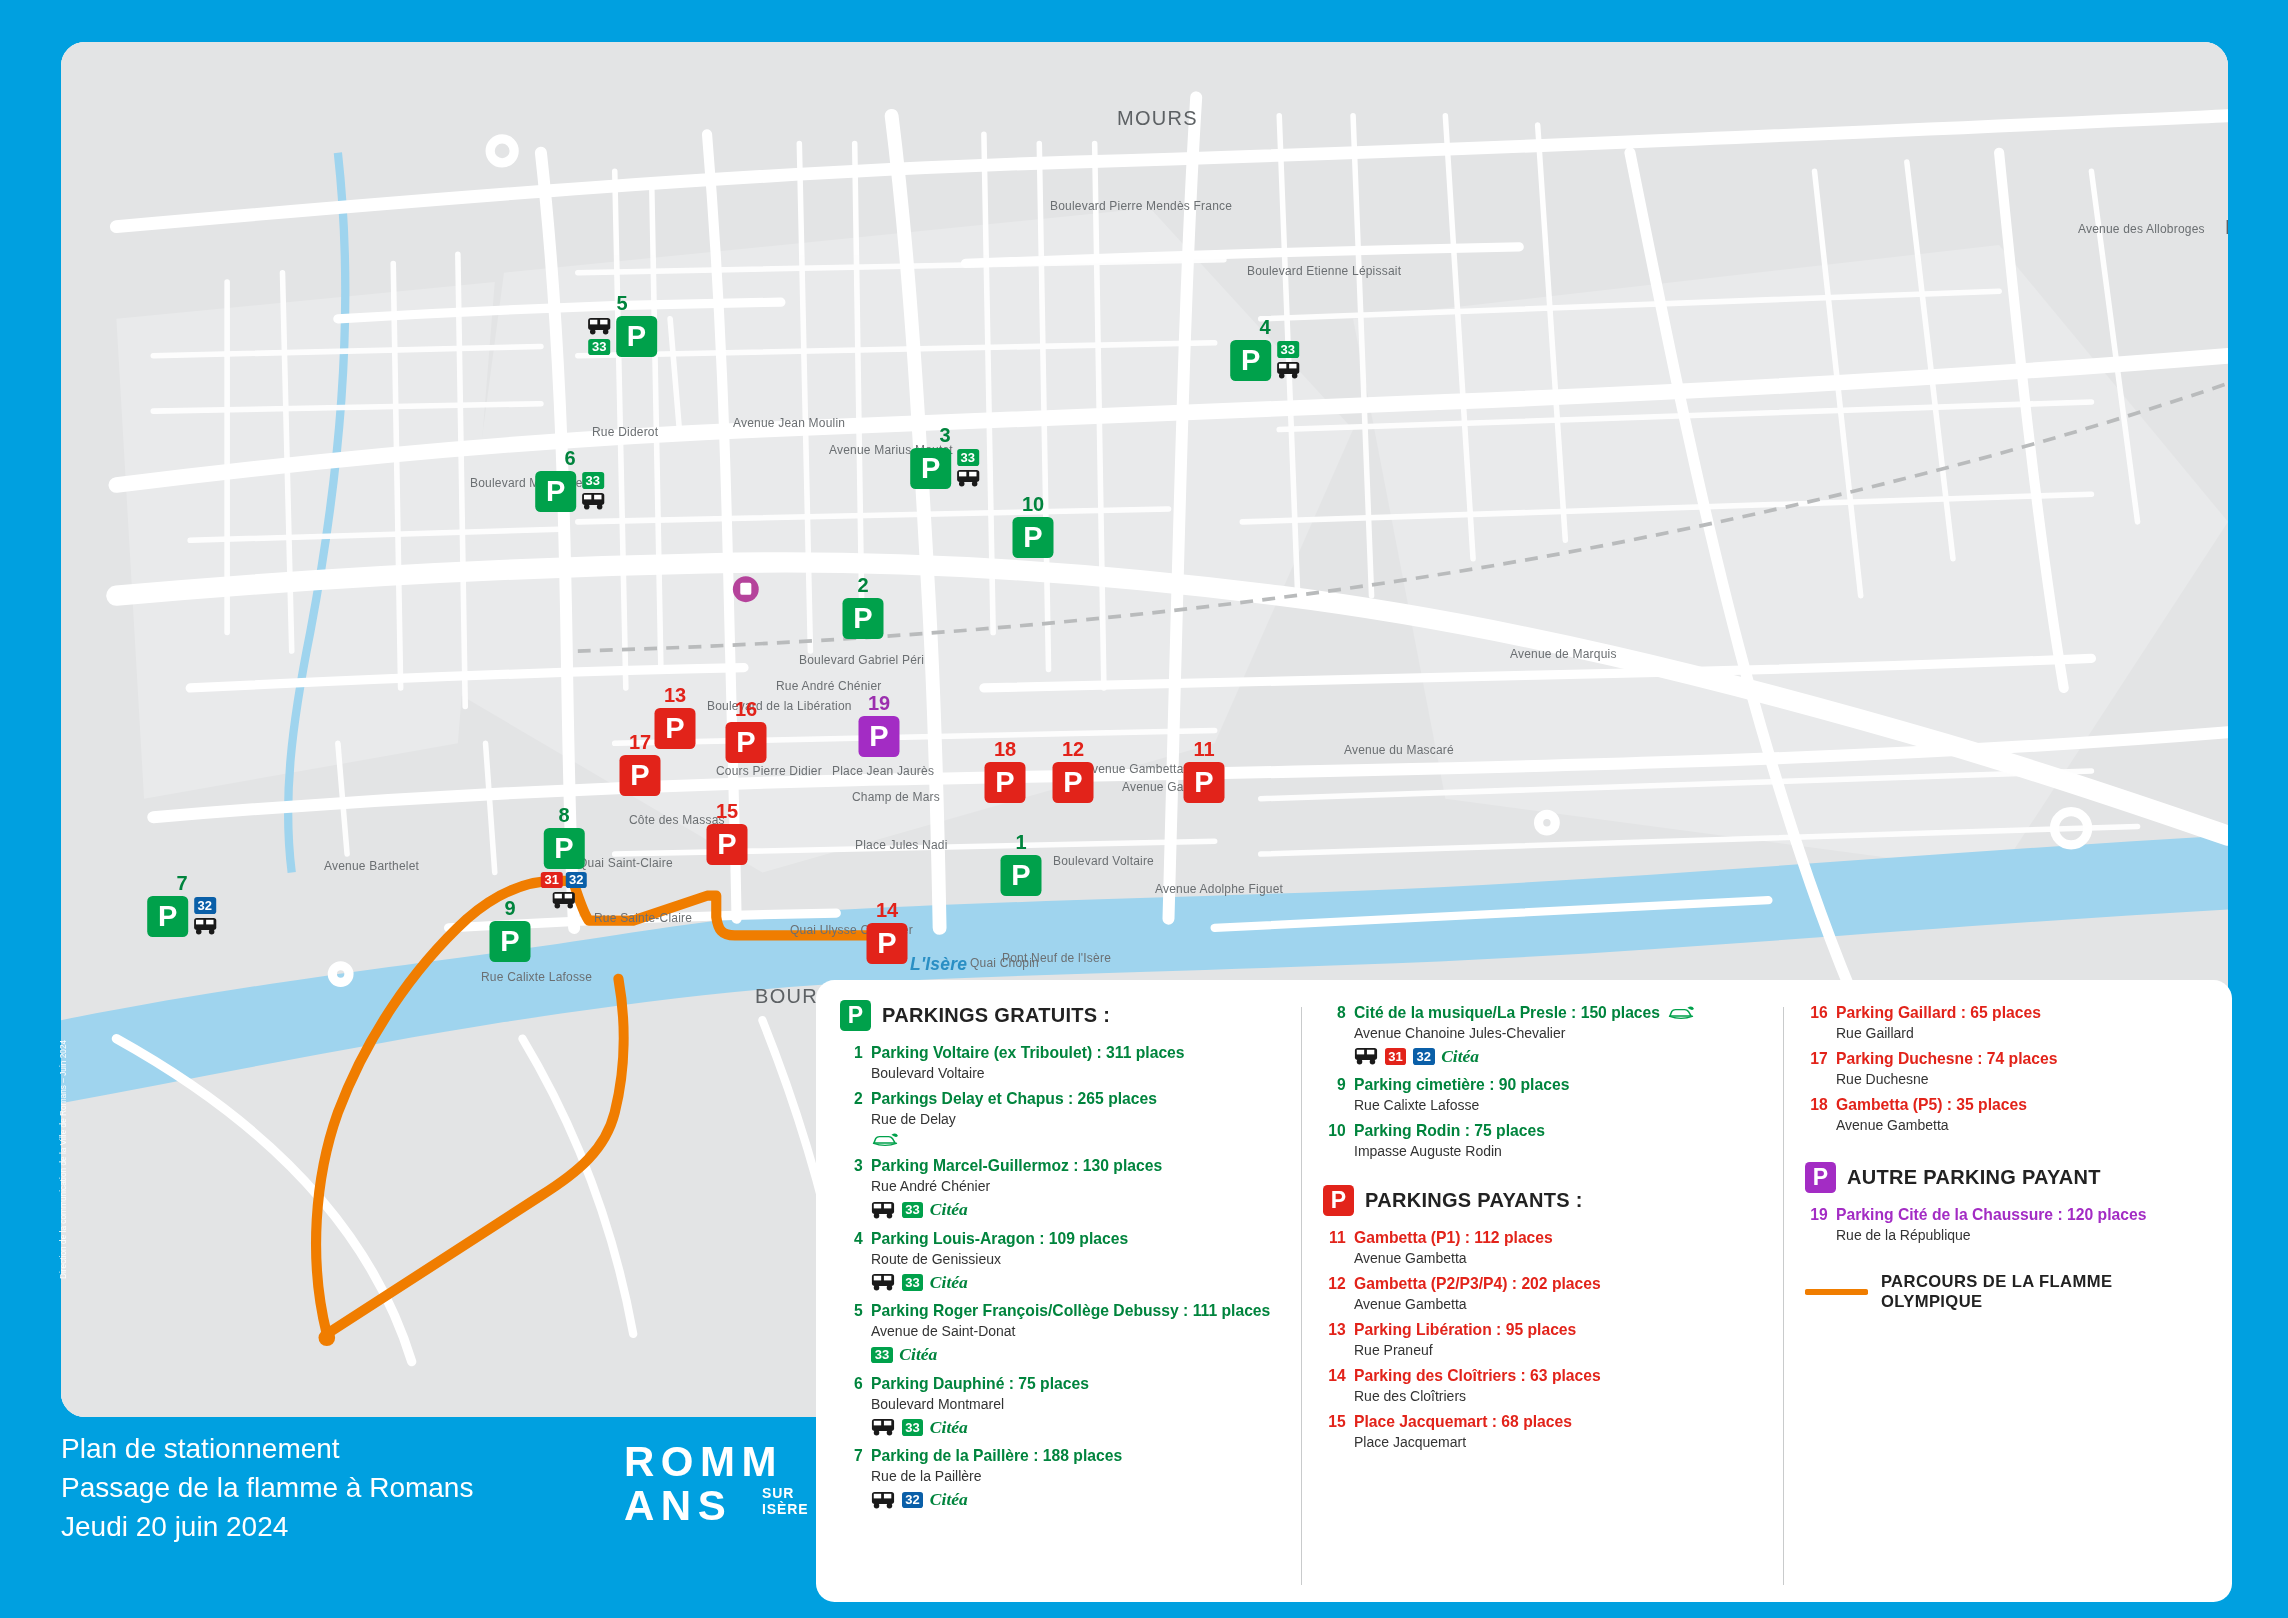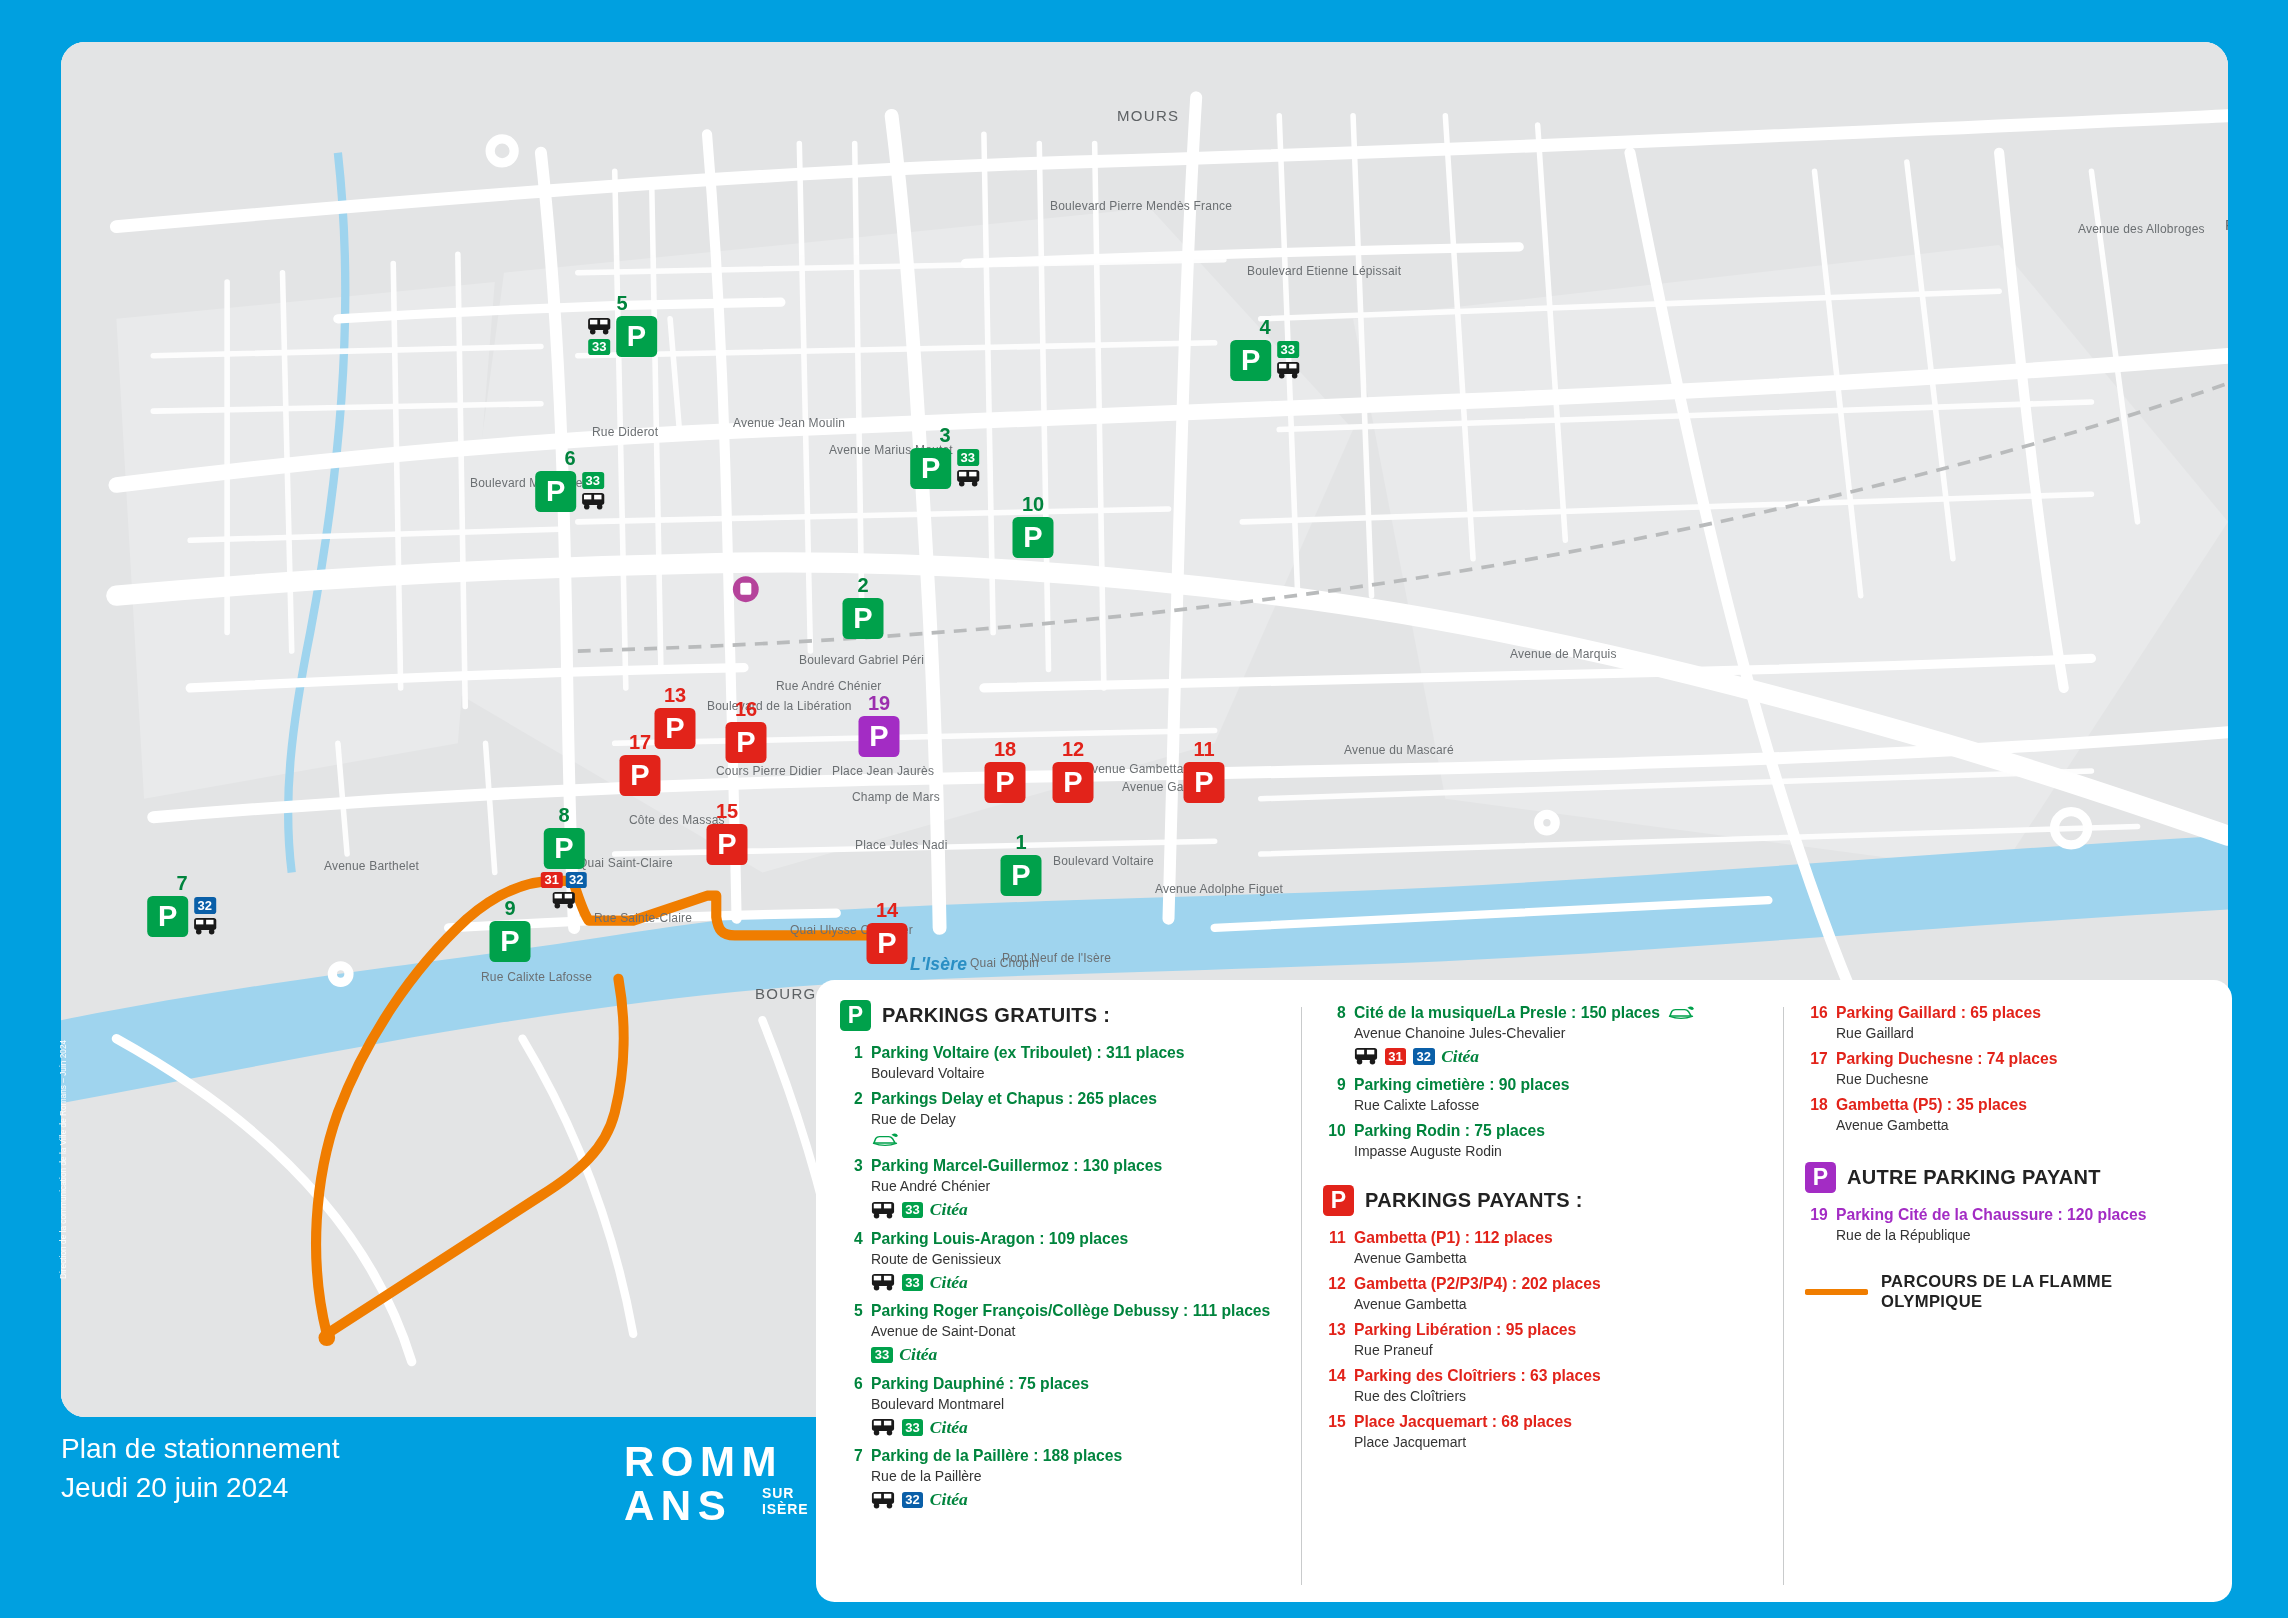--- a/index.html
+++ b/index.html
@@ -28,21 +28,21 @@
 
   
   .mlabel {
     position: absolute;
     color: #6b6f72;
     font-size: 12px;
     white-space: nowrap;
     letter-spacing: 0.2px;
   }
   .mlabel.big {
-    font-size: 15px;
+    font-size: 20px;
     letter-spacing: 1.3px;
     color: #5d6164;
   }
   .mlabel.river {
     font-size: 17.5px; font-style: italic; color: #2a8fc4; font-weight: bold;
   }
 
   
   .marker {
     position: absolute;
@@ -821,20 +821,21 @@
           <div class="flame-line"></div>
           <div class="flame-txt">PARCOURS DE LA FLAMME OLYMPIQUE</div>
         </div>
       </div>
 
     </div>
   </div>
 
   <div id="footer">
     <div class="ftitle">Plan de stationnement</div>
+    <div class="ftitle">Passage de la flamme à Romans</div>
     <div class="ftitle">Jeudi 20 juin 2024</div>
   </div>
 
   <div id="logo">
     <div class="logo-r1">ROMM</div>
     <div class="logo-r2">ANS</div>
     <div class="logo-sub">
       <div>SUR</div>
       <div>ISÈRE</div>
     </div>

